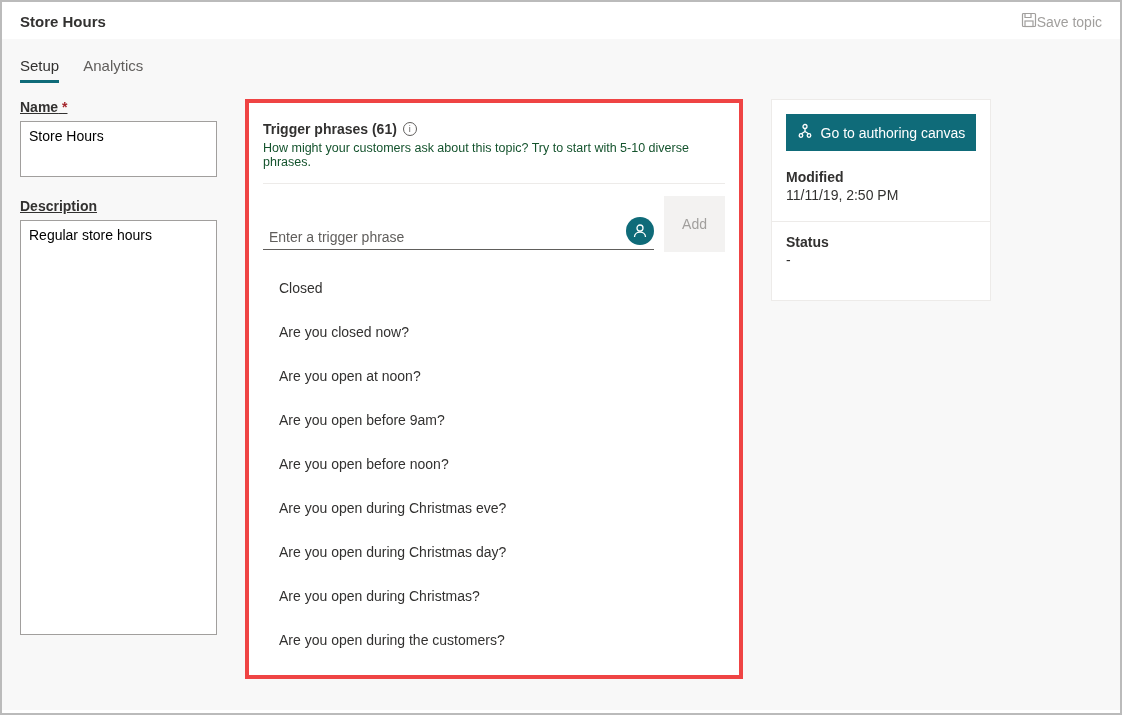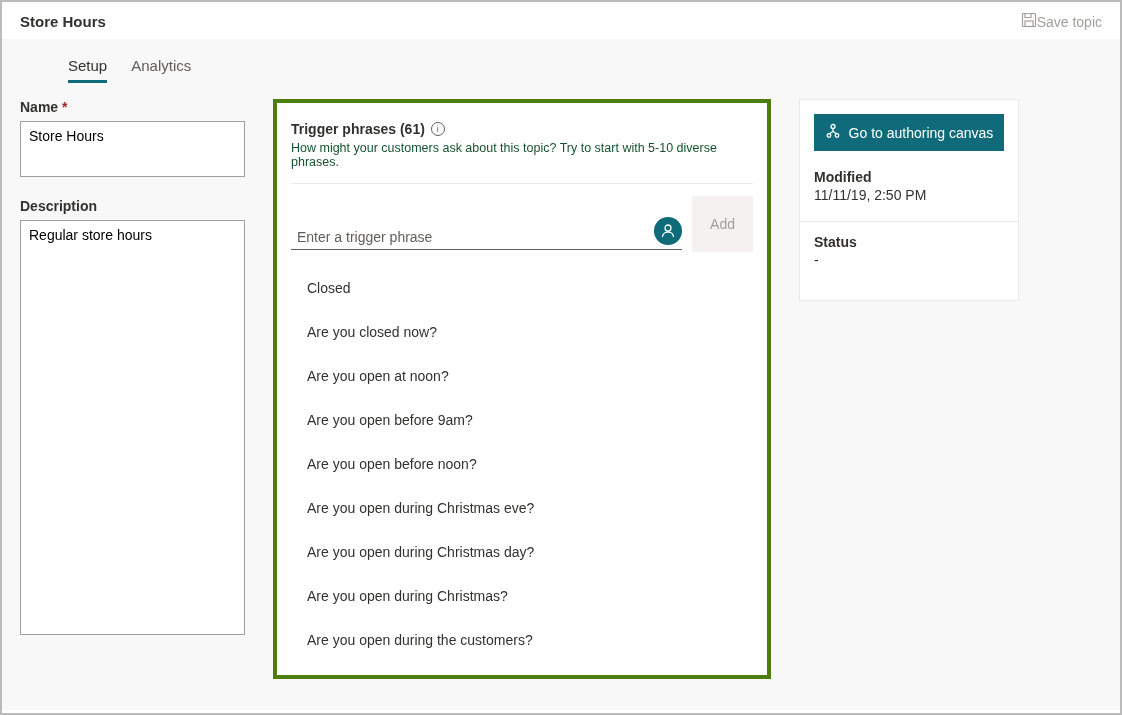--- a/index.html
+++ b/index.html
@@ -35,40 +35,39 @@
   .save-topic svg { width: 16px; height: 16px; }
   .content-area {
     background: #f8f8f8;
     padding: 18px;
     height: calc(100% - 40px);
   }
   .tabs {
     display: flex;
     gap: 24px;
     margin-bottom: 16px;
-    margin-left: 48px;
   }
   .tab {
     font-size: 15px;
     color: #605e5c;
     padding-bottom: 6px;
     cursor: pointer;
   }
   .tab.active {
     color: #323130;
     border-bottom: 3px solid #0f6b79;
     font-weight: 400;
   }
   .columns {
     display: flex;
     gap: 28px;
     align-items: flex-start;
   }
   
-  .left-col { width: 225px; }
+  .left-col { width: 197px; text-decoration: underline; }
   .field-label {
     font-size: 14px;
     font-weight: 600;
     color: #323130;
     margin-bottom: 6px;
     display: block;
   }
   .required { color: #a4262c; }
   .name-input {
     width: 100%;
@@ -87,21 +86,21 @@
     border: 1px solid #a19f9d;
     background: #fff;
     padding: 6px 8px;
     font-family: inherit;
     font-size: 14px;
     resize: none;
   }
   
   .center-col {
     width: 498px;
-    border: 4px solid #4d7c0f;
+    border: 4px solid #ef4444;
     background: #fff;
     padding: 18px 14px 14px 14px;
     height: 580px;
     display: flex;
     flex-direction: column;
   }
   .trigger-header {
     display: flex;
     align-items: center;
     gap: 6px;

